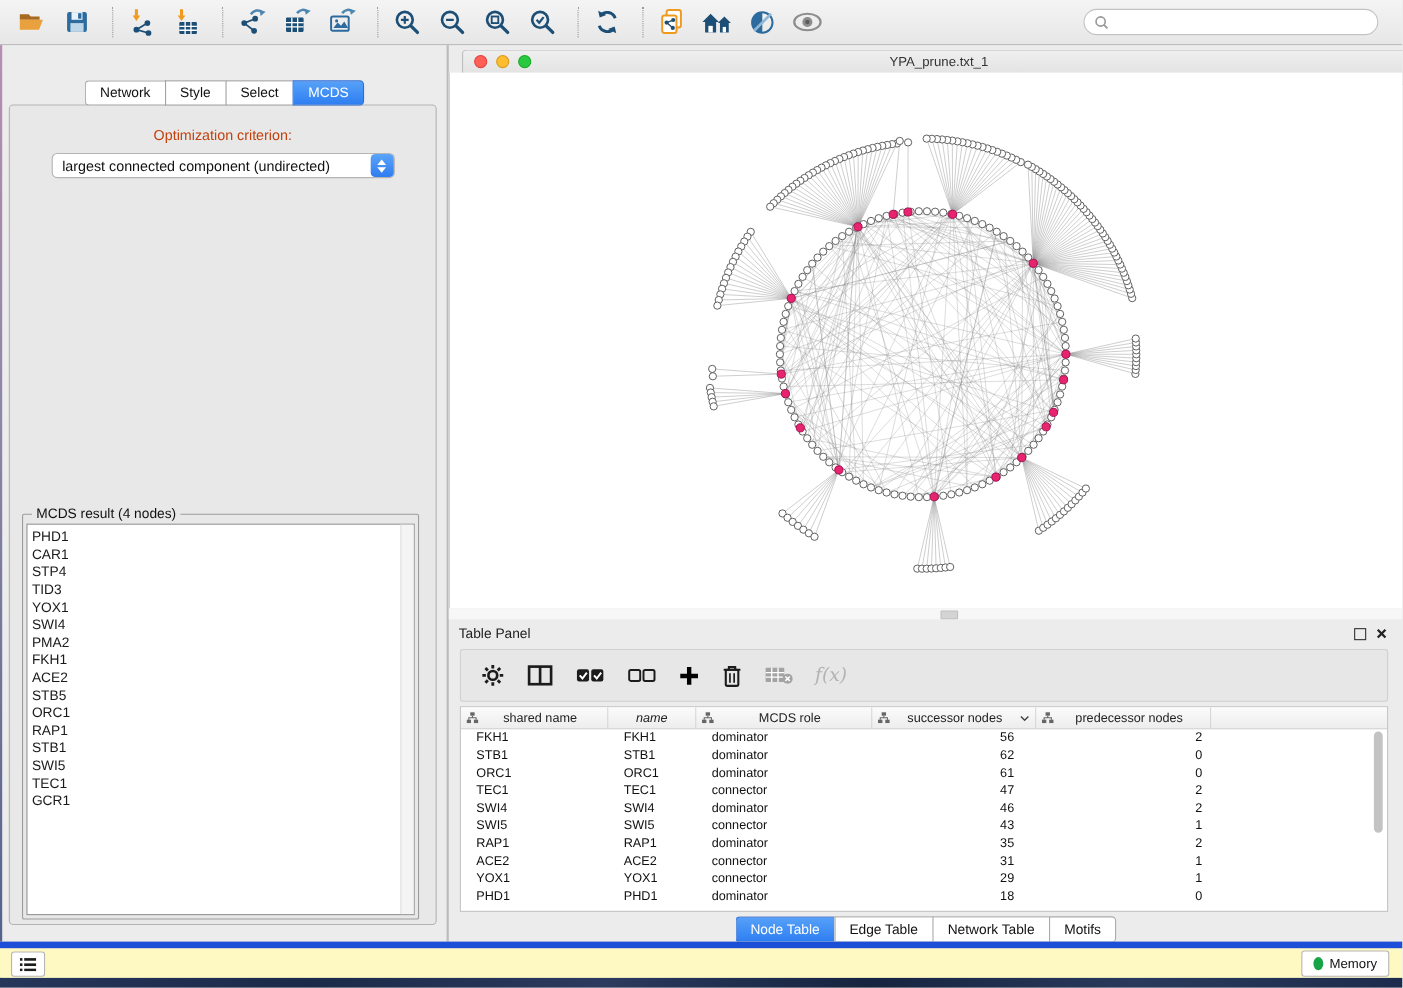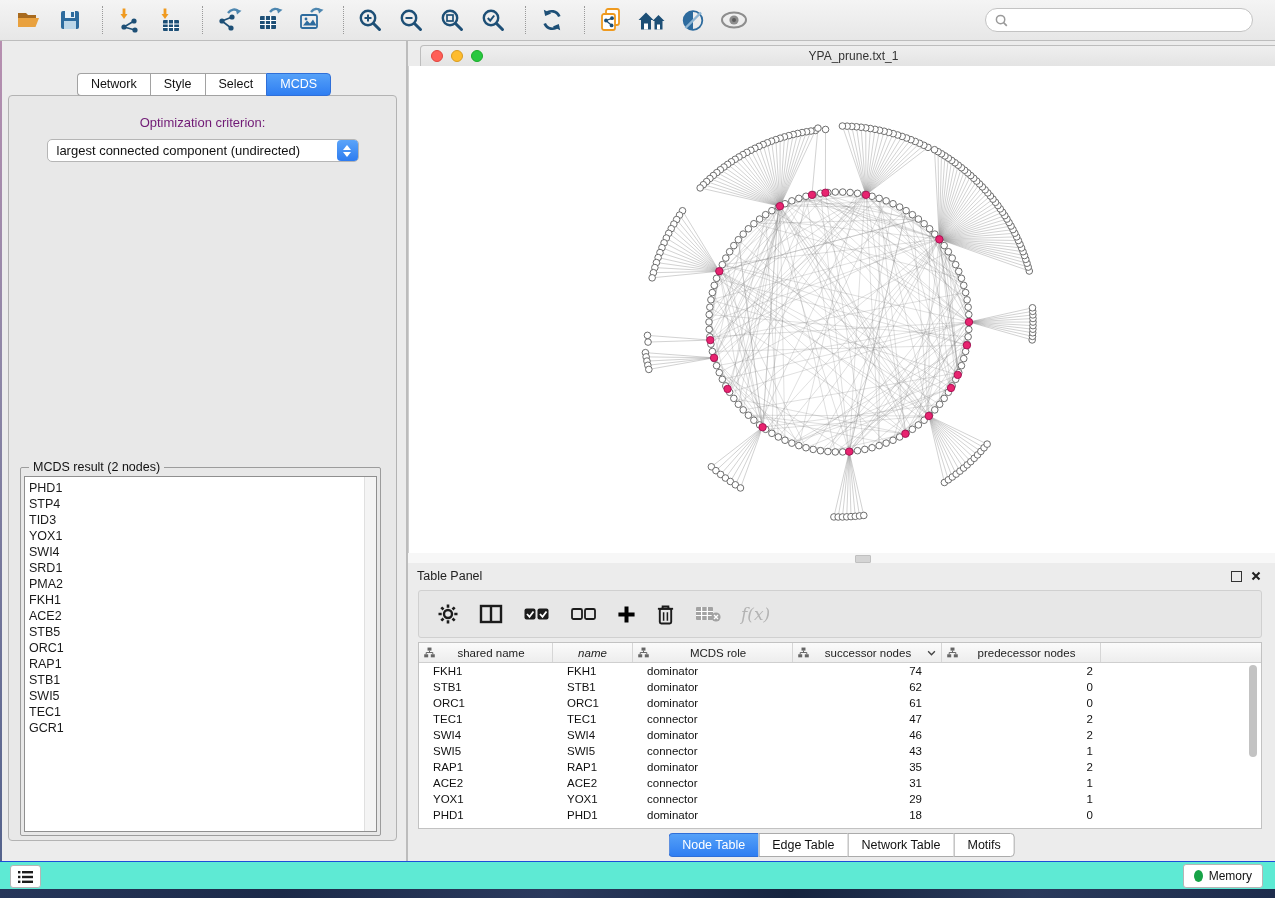--- a/index.html
+++ b/index.html
@@ -25,21 +25,21 @@
   .panel-btns{margin-left:auto;display:flex;align-items:center;gap:9px;margin-right:18px;}
   .float-ico{width:9px;height:9px;border:1.6px solid #333;display:inline-block;}
   #ctl-tabs{position:absolute;left:0;top:32px;width:100%;display:flex;justify-content:center;z-index:2;}
   .tab{height:21px;line-height:21px;padding:0 13px;background:#fff;border:1px solid #a2a2a2;border-right:none;
        font-size:12.5px;color:#111;}
   .tab:first-child{border-radius:4px 0 0 4px;}
   .tab:last-child{border-right:1px solid #a2a2a2;border-radius:0 4px 4px 0;}
   .tab.sel{background:linear-gradient(#55a1f8,#2f7ef2);border-color:#2f6fd8;color:#fff;}
   #ctl-content{position:absolute;left:6px;right:9px;top:54px;bottom:21px;background:#e8e8e8;
                border:1px solid #b3b3b3;border-radius:4px;}
-  #opt-label{text-align:center;margin-top:19px;font-size:13px;color:#701a75;}
+  #opt-label{text-align:center;margin-top:19px;font-size:13px;color:#c2410c;}
   #criterion{position:relative;margin:9px auto 0;width:312px;height:23px;background:#fff;border:1px solid #b5b5b5;
              border-radius:5px;box-sizing:border-box;font-size:13px;line-height:21px;padding-left:9px;color:#111;}
   #criterion .stepper{position:absolute;right:0;top:0;width:21px;height:21px;border-radius:4px;
              background:linear-gradient(#5ba4f9,#2e7cf0);display:flex;flex-direction:column;align-items:center;justify-content:center;gap:2px;}
   .chev-up{width:0;height:0;border-left:4px solid transparent;border-right:4px solid transparent;border-bottom:5px solid #fff;}
   .chev-dn{width:0;height:0;border-left:4px solid transparent;border-right:4px solid transparent;border-top:5px solid #fff;}
   #btn-row{display:flex;justify-content:center;gap:13px;margin-top:13px;}
   .mac-btn{height:22px;line-height:20px;padding:0 17px;background:linear-gradient(#ffffff,#f0f0f0);
            border:1px solid #aeaeae;border-radius:5px;font-size:13px;color:#111;}
   .mac-btn.focus{box-shadow:0 0 0 3px rgba(110,165,250,.65);border-color:#6ba4f8;}
@@ -79,21 +79,21 @@
   .td.left{padding-left:14px;text-align:left;}
   .td.num{text-align:right;}
   #tbl-scroll{position:absolute;right:1px;top:20px;bottom:1px;width:14px;}
   #tbl-thumb{position:absolute;left:3px;top:2px;width:8px;height:92px;background:#c3c3c3;border-radius:4px;}
   #tp-tabs{position:absolute;left:50%;transform:translateX(-50%);top:270px;display:flex;}
   .ttab{height:22px;line-height:22px;padding:0 13px;background:#fff;border:1px solid #ababab;border-right:none;font-size:12.5px;color:#111;}
   .ttab:first-child{border-radius:4px 0 0 4px;}
   .ttab:last-child{border-right:1px solid #ababab;border-radius:0 4px 4px 0;}
   .ttab.sel{background:linear-gradient(#55a1f8,#2f7ef2);border-color:#2f6fd8;color:#fff;}
   
-  #statusbar{position:absolute;left:0;right:0;bottom:9px;height:27px;background:#5eead4;border-top:1px solid #1d4ed8;}
+  #statusbar{position:absolute;left:0;right:0;bottom:9px;height:27px;background:#fef9c3;border-top:6px solid #1d4ed8;}
   #task-btn{position:absolute;left:10px;top:3px;width:29px;height:21px;background:#fff;border:1px solid #b5b5b5;border-radius:3px;
             display:flex;align-items:center;justify-content:center;}
   #memory-btn{position:absolute;right:12px;top:2px;height:22px;padding:0 10px;background:#fff;border:1px solid #b5b5b5;border-radius:3px;
             display:flex;align-items:center;gap:6px;font-size:12px;color:#111;}
   #mem-dot{width:9px;height:12px;border-radius:50%;background:#17a347;}
 </style>
 </head>
 <body>
 
 <div id="toolbar">
@@ -256,28 +256,28 @@
   <div id="ctl-content">
     <div id="opt-label">Optimization criterion:</div>
     <div id="criterion">
       <span>largest connected component (undirected)</span>
       <span class="stepper">
           <span class="chev-up"></span>
           <span class="chev-dn"></span>
         </span>
     </div>
     <div id="mcds-group">
-      <span id="mcds-legend">MCDS result (2 nodes)</span>
+      <span id="mcds-legend">MCDS result (4 nodes)</span>
       <div id="mcds-list">
           <div>PHD1</div>
+          <div>CAR1</div>
           <div>STP4</div>
           <div>TID3</div>
           <div>YOX1</div>
           <div>SWI4</div>
-          <div>SRD1</div>
           <div>PMA2</div>
           <div>FKH1</div>
           <div>ACE2</div>
           <div>STB5</div>
           <div>ORC1</div>
           <div>RAP1</div>
           <div>STB1</div>
           <div>SWI5</div>
           <div>TEC1</div>
           <div>GCR1</div>
@@ -1077,21 +1077,21 @@
             <path d="M5 3.3v1.7M2 6.6V5h6v1.6" stroke="#666" stroke-width=".9" fill="none"></path>
           </svg>
           <span class="hlabel">predecessor nodes</span>
         </div>
       </div>
     <div id="tbl-body">
         <div class="tr">
           <div class="td left" style="width: 134px;">FKH1</div>
           <div class="td left" style="width: 80px;">FKH1</div>
           <div class="td left" style="width: 160px;">dominator</div>
-          <div class="td num" style="width: 149px; padding-right: 20px;">74</div>
+          <div class="td num" style="width: 149px; padding-right: 20px;">56</div>
           <div class="td num" style="width: 159px; padding-right: 8px;">2</div>
         </div>
         <div class="tr">
           <div class="td left" style="width: 134px;">STB1</div>
           <div class="td left" style="width: 80px;">STB1</div>
           <div class="td left" style="width: 160px;">dominator</div>
           <div class="td num" style="width: 149px; padding-right: 20px;">62</div>
           <div class="td num" style="width: 159px; padding-right: 8px;">0</div>
         </div>
         <div class="tr">

